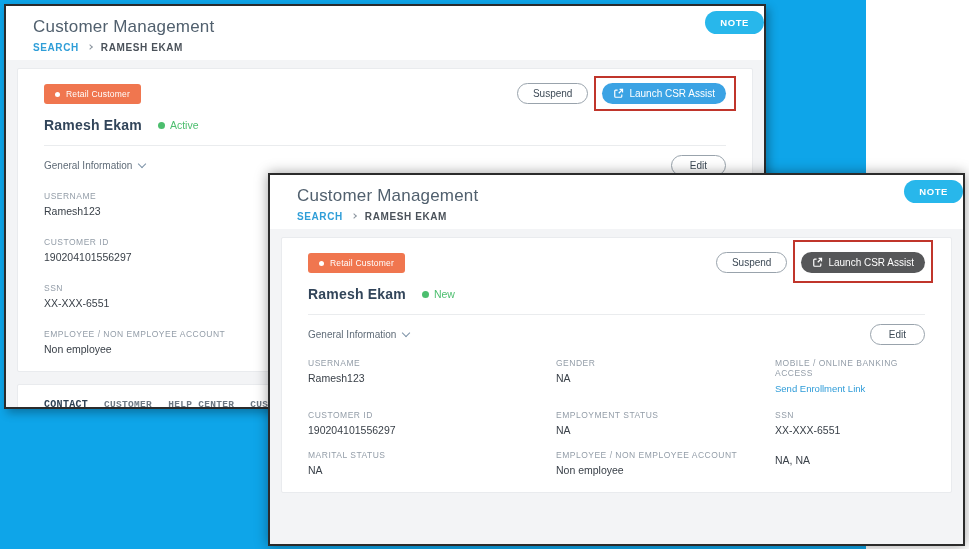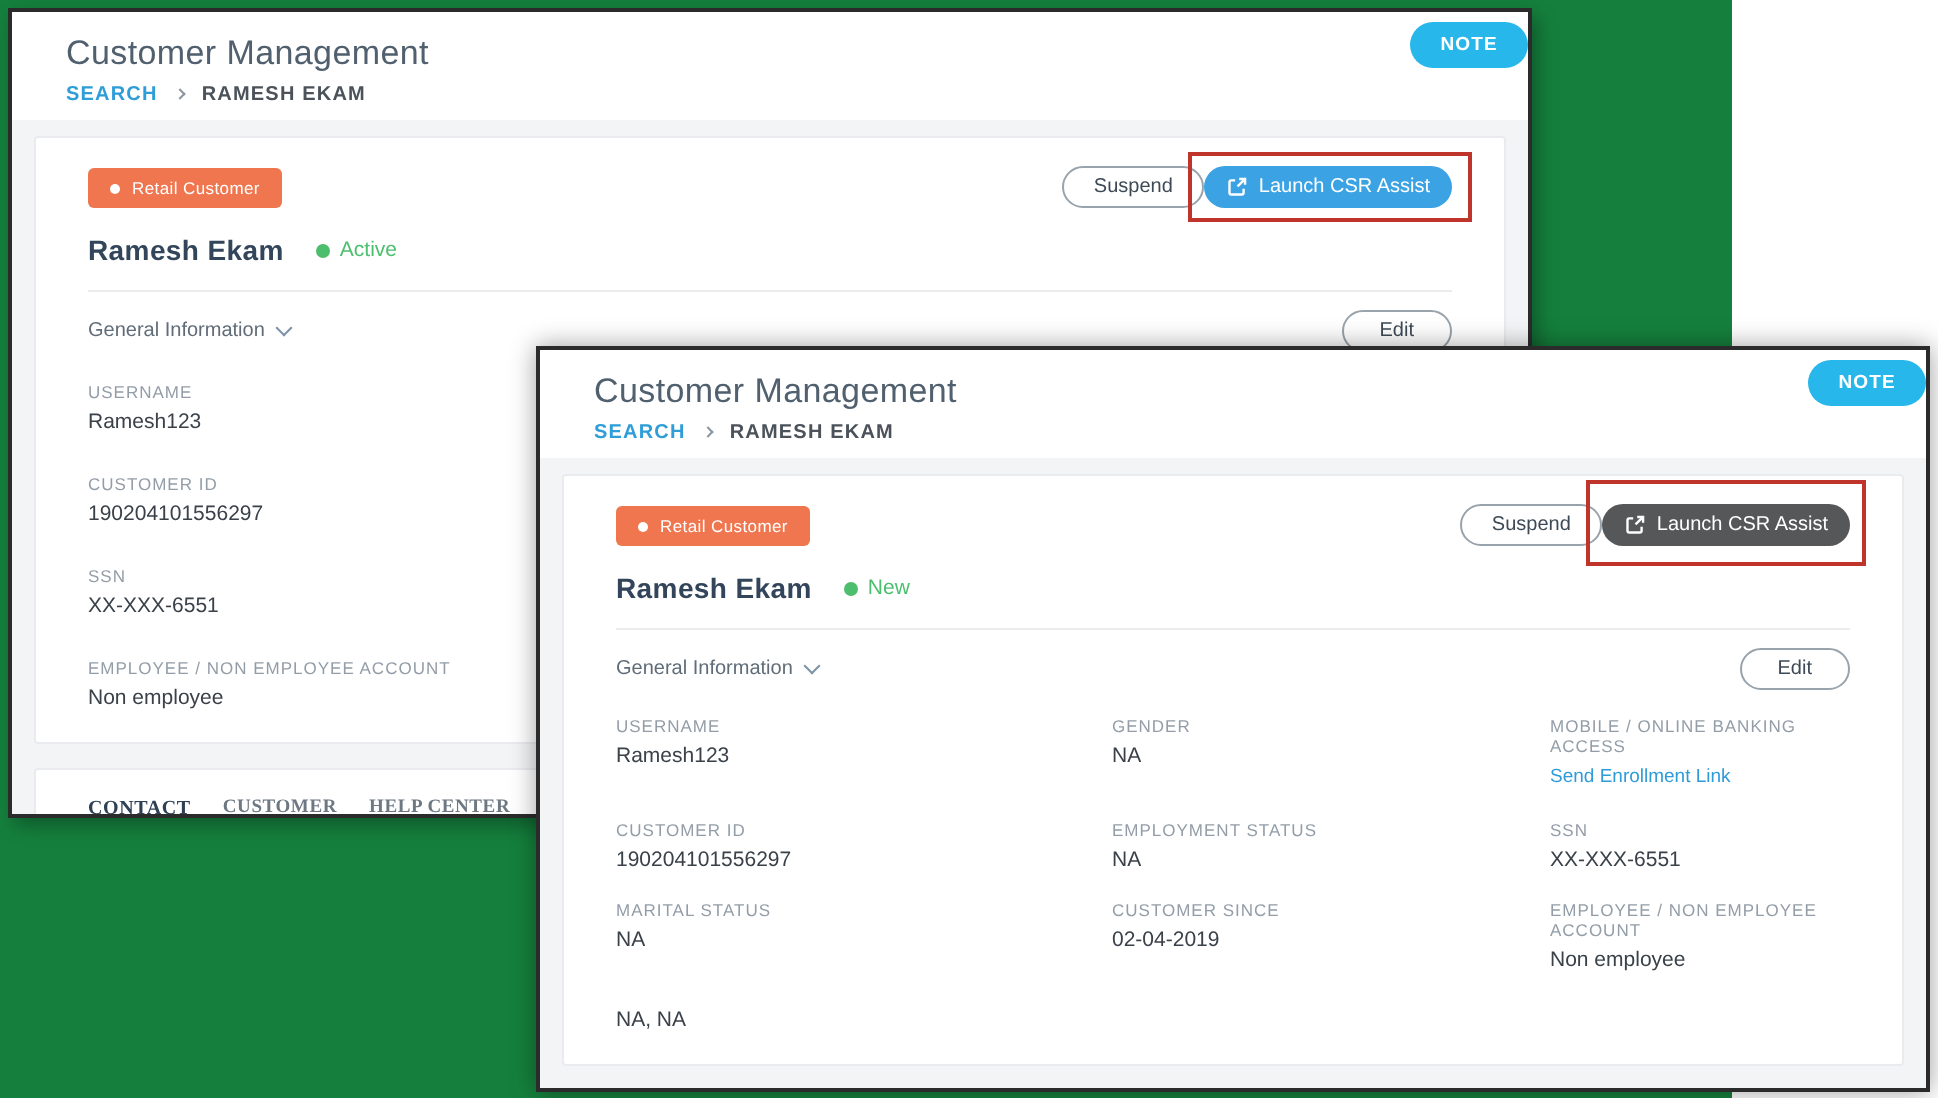--- a/index.html
+++ b/index.html
@@ -1,18 +1,18 @@
 <!DOCTYPE html>
 <html><head>
 <meta charset="utf-8">
 <style>
   * { box-sizing: border-box; margin: 0; padding: 0; }
   html,body { width: 969px; height: 549px; background:#fff; overflow:hidden;
     font-family: "Liberation Sans", sans-serif; }
-  .stage { position:relative; width:866px; height:549px; background:#15803d; }
+  .stage { position:relative; width:866px; height:549px; background:#0ea5e9; }
 
   
   .window { position:absolute; background:#fff; border:2px solid #2b2b2b;
     overflow:hidden; box-shadow: 3px 4px 9px rgba(0,0,0,.30); }
   .window.back  { left:4px;  top:4px;   width:762px; height:405px; }
   .window.front { left:268px; top:173px; width:697px; height:373px;
     box-shadow: 0 0 12px rgba(0,0,0,.38); }
 
   
   .win-header { position:relative; height:54px; padding:11px 0 0 27px; background:#fff; }
@@ -29,21 +29,21 @@
 
   
   .page-body { background:#f3f4f6; height:calc(100% - 54px); padding:8px 11px 0; }
   .card { background:#fff; border:1px solid #e9ebee; border-radius:2px; }
   .info-card { padding:14px 26px 16px; }
 
   .badge-row { display:flex; align-items:flex-end; justify-content:space-between; }
   .type-badge { display:inline-flex; align-items:center; gap:6px; background:#f0764f;
     color:#fff; font-size:8.5px; border-radius:3px; padding:5px 11px; letter-spacing:.2px; }
   .badge-dot { width:5px; height:5px; border-radius:50%; background:#fff; }
-  .actions { display:flex; align-items:center; }
+  .actions { display:flex; align-items:center; gap:14px; }
   .pill { background:#fff; border:1px solid #99a3ac; border-radius:12px; color:#3d4a56;
     font-size:10px; padding:4px 15px; font-family:inherit; cursor:pointer; }
   .launch-wrap { position:relative; display:inline-block; }
   .launch-btn { display:inline-flex; align-items:center; gap:5px; border:none; color:#fff;
     border-radius:12px; padding:5px 11px; font-size:10px; font-family:inherit; cursor:pointer; }
   .back  .launch-btn { background:#3ba3e4; }
   .front .launch-btn { background:#565759; }
   .red-annotation { position:absolute; border:2px solid #c0352b; pointer-events:none; }
   .back  .red-annotation { top:-7px; bottom:-7px; left:-8px; right:-10px; }
   .front .red-annotation { top:-12px; bottom:-10px; left:-8px; right:-8px; }
@@ -68,21 +68,21 @@
   .field-value { font-size:10.5px; color:#3a4149; margin-top:4px; }
   .field-link { font-size:9.5px; color:#2f9cd8; margin-top:5px; text-decoration:none;
     display:inline-block; cursor:pointer; }
 
   .back .fields { display:flex; flex-direction:column; gap:20px; margin-top:4px; }
   .front .fields { display:grid; grid-template-columns:248px 219px 1fr; row-gap:14px; margin-top:2px; }
 
   .tabs-card { display:flex; align-items:flex-start; gap:16px; padding:14px 26px; height:52px; }
   .back  .tabs-card { margin-top:12px; }
   .tab { font-size:9.5px; font-weight:bold; color:#6d7883; letter-spacing:.3px;
-    background:none; border:none; font-family:Liberation Serif, serif; cursor:pointer; white-space:nowrap; }
+    background:none; border:none; font-family:Liberation Mono, monospace; cursor:pointer; white-space:nowrap; }
   .tab.active { color:#2e4154; font-size:10px; }
 
   .ext-icon { flex:0 0 auto; display:inline-block; }
 </style>
 </head>
 <body>
 
 <div class="stage">
 
   <section class="window back">
@@ -243,24 +243,20 @@
           </div>
           <div class="field">
             <div class="field-label">SSN</div>
             <div class="field-value">XX-XXX-6551</div>
           </div>
           <div class="field">
             <div class="field-label">MARITAL STATUS</div>
             <div class="field-value">NA</div>
           </div>
           <div class="field">
-            <div class="field-label">CUSTOMER SINCE</div>
-            <div class="field-value">02-04-2019</div>
-          </div>
-          <div class="field">
             <div class="field-label">EMPLOYEE / NON EMPLOYEE ACCOUNT</div>
             <div class="field-value">Non employee</div>
           </div>
           <div class="field">
             <div class="field-value">NA, NA</div>
           </div>
         </div>
       </div>
 
     </div>

